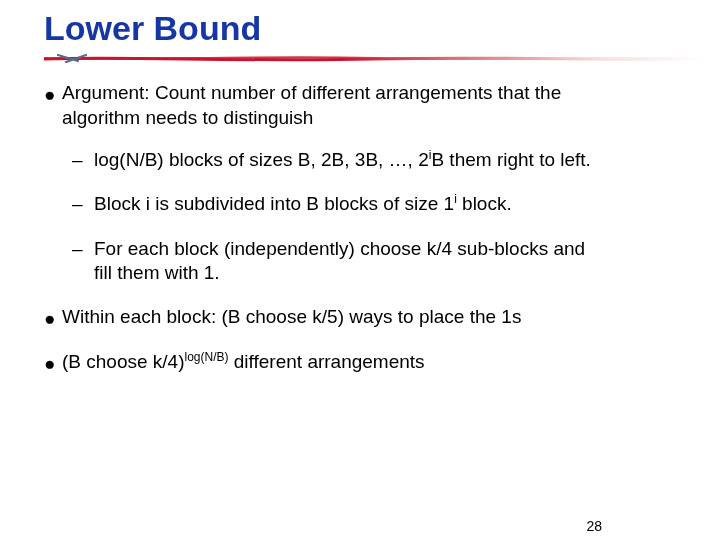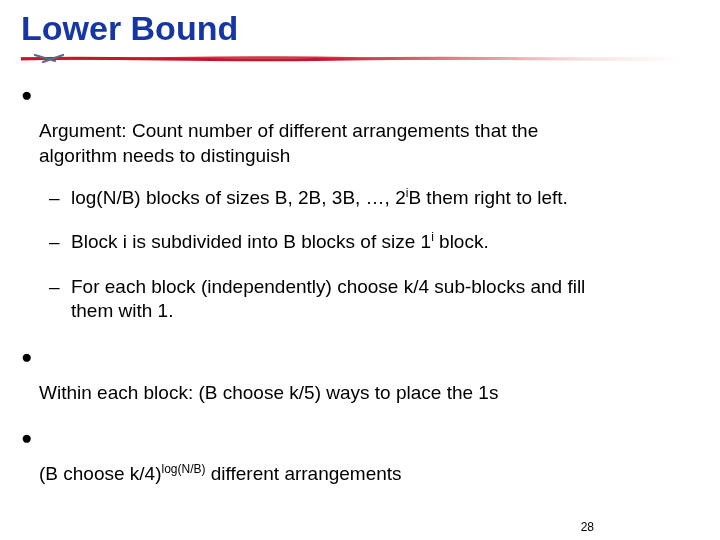--- a/index.html
+++ b/index.html
@@ -10,21 +10,21 @@
     background: #ffffff;
     font-family: "Comic Sans MS", "Comic Sans", cursive, sans-serif;
     color: #000000;
     overflow: hidden;
     position: relative;
   }
   .slide {
     box-sizing: border-box;
     width: 614px;
     height: 540px;
-    padding: 10px 20px 20px 21px;
+    padding: 10px 20px 20px 44px;
     position: relative;
   }
   .title {
     font-size: 34px;
     font-weight: bold;
     color: #1636a6;
     margin: 0 0 6px 0;
     line-height: 1.1;
   }
   .rule-wrap {
@@ -43,43 +43,42 @@
     display: flex;
     margin: 0 0 18px 0;
   }
   .bullet-l1 .dot {
     flex: 0 0 18px;
     text-align: left;
     padding-top: 2px;
   }
   .bullet-l1 .txt {
     flex: 1 1 auto;
-    margin-top: 38px;
   }
   .bullet-l2 {
     display: flex;
     margin: 0 0 20px 28px;
   }
   .bullet-l2 .dash {
     flex: 0 0 22px;
     text-align: left;
   }
   .bullet-l2 .txt {
     flex: 1 1 auto;
   }
   .sup {
     font-size: 12px;
     vertical-align: super;
     line-height: 0;
   }
   .pagenum {
     position: absolute;
-    right: 20px;
+    right: 12px;
     bottom: 6px;
-    font-size: 12px;
+    font-size: 14px;
     color: #000;
     font-family: Arial, sans-serif;
   }
 </style>
 </head>
 <body>
 
 <div class="slide">
 
   <h1 class="title">Lower Bound</h1>

